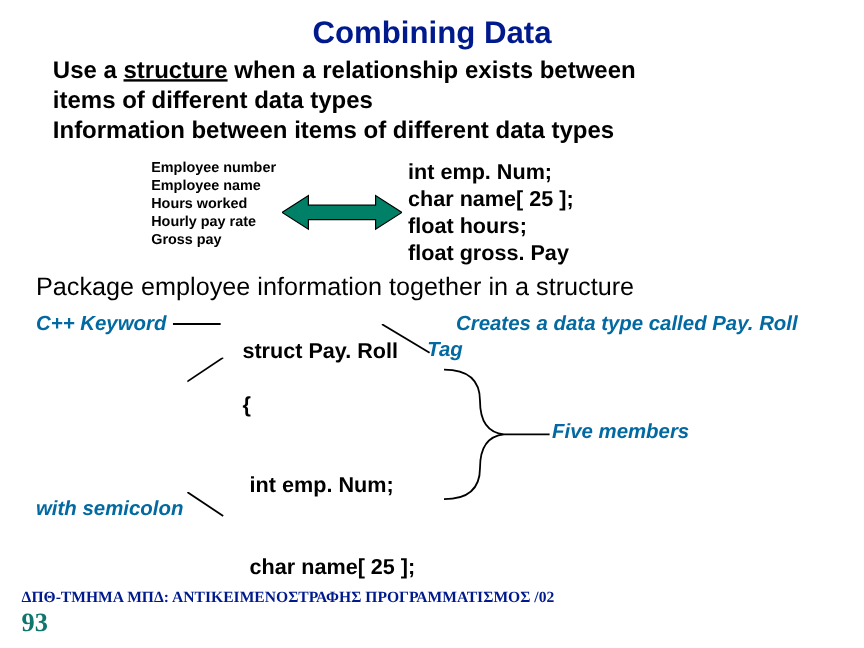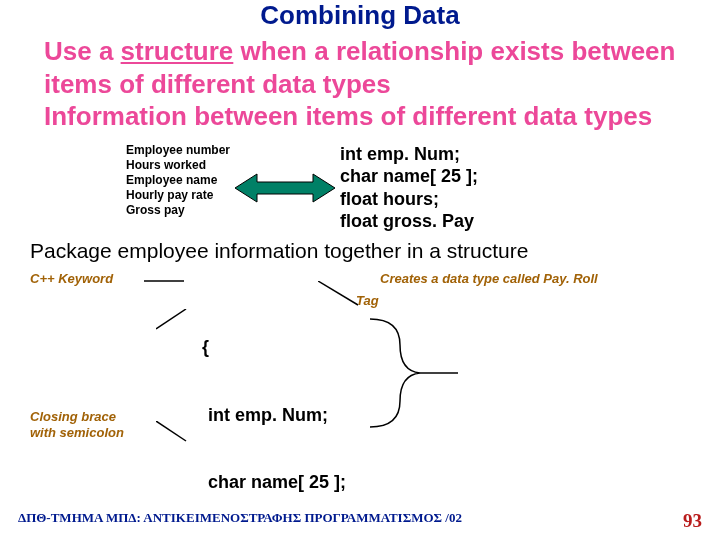--- a/index.html
+++ b/index.html
@@ -10,27 +10,27 @@
     font-family: Arial, Helvetica, sans-serif;
     position: relative;
     background: #fff;
     overflow: hidden;
   }
   .title {
     text-align: center;
     font-weight: bold;
     font-size: 26px;
     color: #001a8e;
-    padding-top: 0;
+    padding-top: 12px;
   }
   .intro {
     margin: 4px 44px 0 44px;
-    font-size: 26px;
+    font-size: 20px;
     font-weight: bold;
-    color: #ec4899;
+    color: #000000;
     line-height: 1.25;
   }
   .underline { text-decoration: underline; }
   .cols {
     display: flex;
     margin: 10px 0 6px 0;
   }
   .col-left {
     margin-left: 126px;
     font-size: 12px;
@@ -65,57 +65,58 @@
     font-size: 18px;
     font-weight: bold;
     line-height: 1.25;
     white-space: pre;
   }
   .struct-code .indent { padding-left: 26px; display:block; }
   .ann {
     position: absolute;
     font-style: italic;
     font-weight: bold;
-    font-size: 13px;
-    color: #a16207;
+    font-size: 17px;
+    color: #0369a1;
   }
   .footer {
     position: absolute;
     bottom: 8px;
     left: 18px;
     right: 18px;
     font-size: 13px;
     font-weight: bold;
     font-family: "Times New Roman", serif;
     color: #001a8e;
     display: flex;
     justify-content: space-between;
+    flex-direction: column;
   }
-  .footer .pgnum { color: #b91c1c; font-size: 19px; }
+  .footer .pgnum { color: #0f766e; font-size: 22px; }
   svg.arrow { display:block; }
   svg.line { position:absolute; }
 </style>
 </head>
 <body>
 
 <div class="title">Combining Data</div>
 
 <div class="intro">
   <div>
     <span>Use a </span><span class="underline">structure</span><span> when a relationship exists between</span>
   </div>
   <div>items of different data types</div>
   <div>Information between items of different data types</div>
 </div>
 
 <div class="cols">
   <div class="col-left">
     <div>Employee number</div>
+    <div>Employee name</div>
     <div>Hours worked</div>
-    <div>Employee name</div>
     <div>Hourly pay rate</div>
     <div>Gross pay</div>
   </div>
   <div class="arrow-wrap">
     <svg class="arrow" width="100" height="40" viewBox="0 0 100 40">
       <polygon points="0,20 22,6 22,14 78,14 78,6 100,20 78,34 78,26 22,26 22,34" fill="#008066" stroke="#000" stroke-width="1"></polygon>
     </svg>
   </div>
   <div class="col-right">
     <div>int emp. Num;</div>
@@ -123,21 +124,21 @@
     <div>float hours;</div>
     <div>float gross. Pay</div>
   </div>
 </div>
 
 <div class="package">Package employee information together in a structure</div>
 
 <div class="lower">
 
   <div class="struct-code">
-    <br>
+    <span>struct Pay. Roll</span><br>
     <span>{</span><br>
     <span class="indent">int emp. Num;</span>
     <span class="indent">char name[ 25 ];</span>
     
     
     
     
   </div>
 
   <div class="ann" style="left:30px; top:2px;">C++ Keyword</div>
@@ -148,26 +149,26 @@
   <div class="ann" style="left:380px; top:2px;">Creates a data type called Pay. Roll</div>
   <div class="ann" style="left:356px; top:24px;text-align:center;">Tag</div>
   <svg class="line" style="left:318px; top:12px;" width="60" height="30">
       <line x1="0" y1="0" x2="40" y2="24" stroke="#000" stroke-width="1.5"></line>
     </svg>
 
   <svg class="line" style="left:156px; top:40px;" width="34" height="24">
       <line x1="0" y1="20" x2="30" y2="0" stroke="#000" stroke-width="1.5"></line>
     </svg>
 
-  <div class="ann" style="left:30px; top:140px;">Closing brace</div>
   <div class="ann" style="left:30px; top:156px;">with semicolon</div>
   <svg class="line" style="left:156px; top:152px;" width="34" height="24">
       <line x1="0" y1="0" x2="30" y2="20" stroke="#000" stroke-width="1.5"></line>
     </svg>
 
+  <div class="ann" style="left:460px; top:92px;">Five members</div>
   <svg class="line" style="left:360px; top:46px;" width="100" height="120">
     <path d="M10 4 Q40 4 40 30 Q40 56 60 58 Q40 60 40 86 Q40 112 10 112" fill="none" stroke="#000" stroke-width="1.5"></path>
     <line x1="60" y1="58" x2="98" y2="58" stroke="#000" stroke-width="1.5"></line>
   </svg>
 
 </div>
 
 <div class="footer">
   <span>ΔΠΘ-ΤΜΗΜΑ ΜΠΔ: ΑΝΤΙΚΕΙΜΕΝΟΣΤΡΑΦΗΣ ΠΡΟΓΡΑΜΜΑΤΙΣΜΟΣ /02</span>
   <span class="pgnum">93</span>

